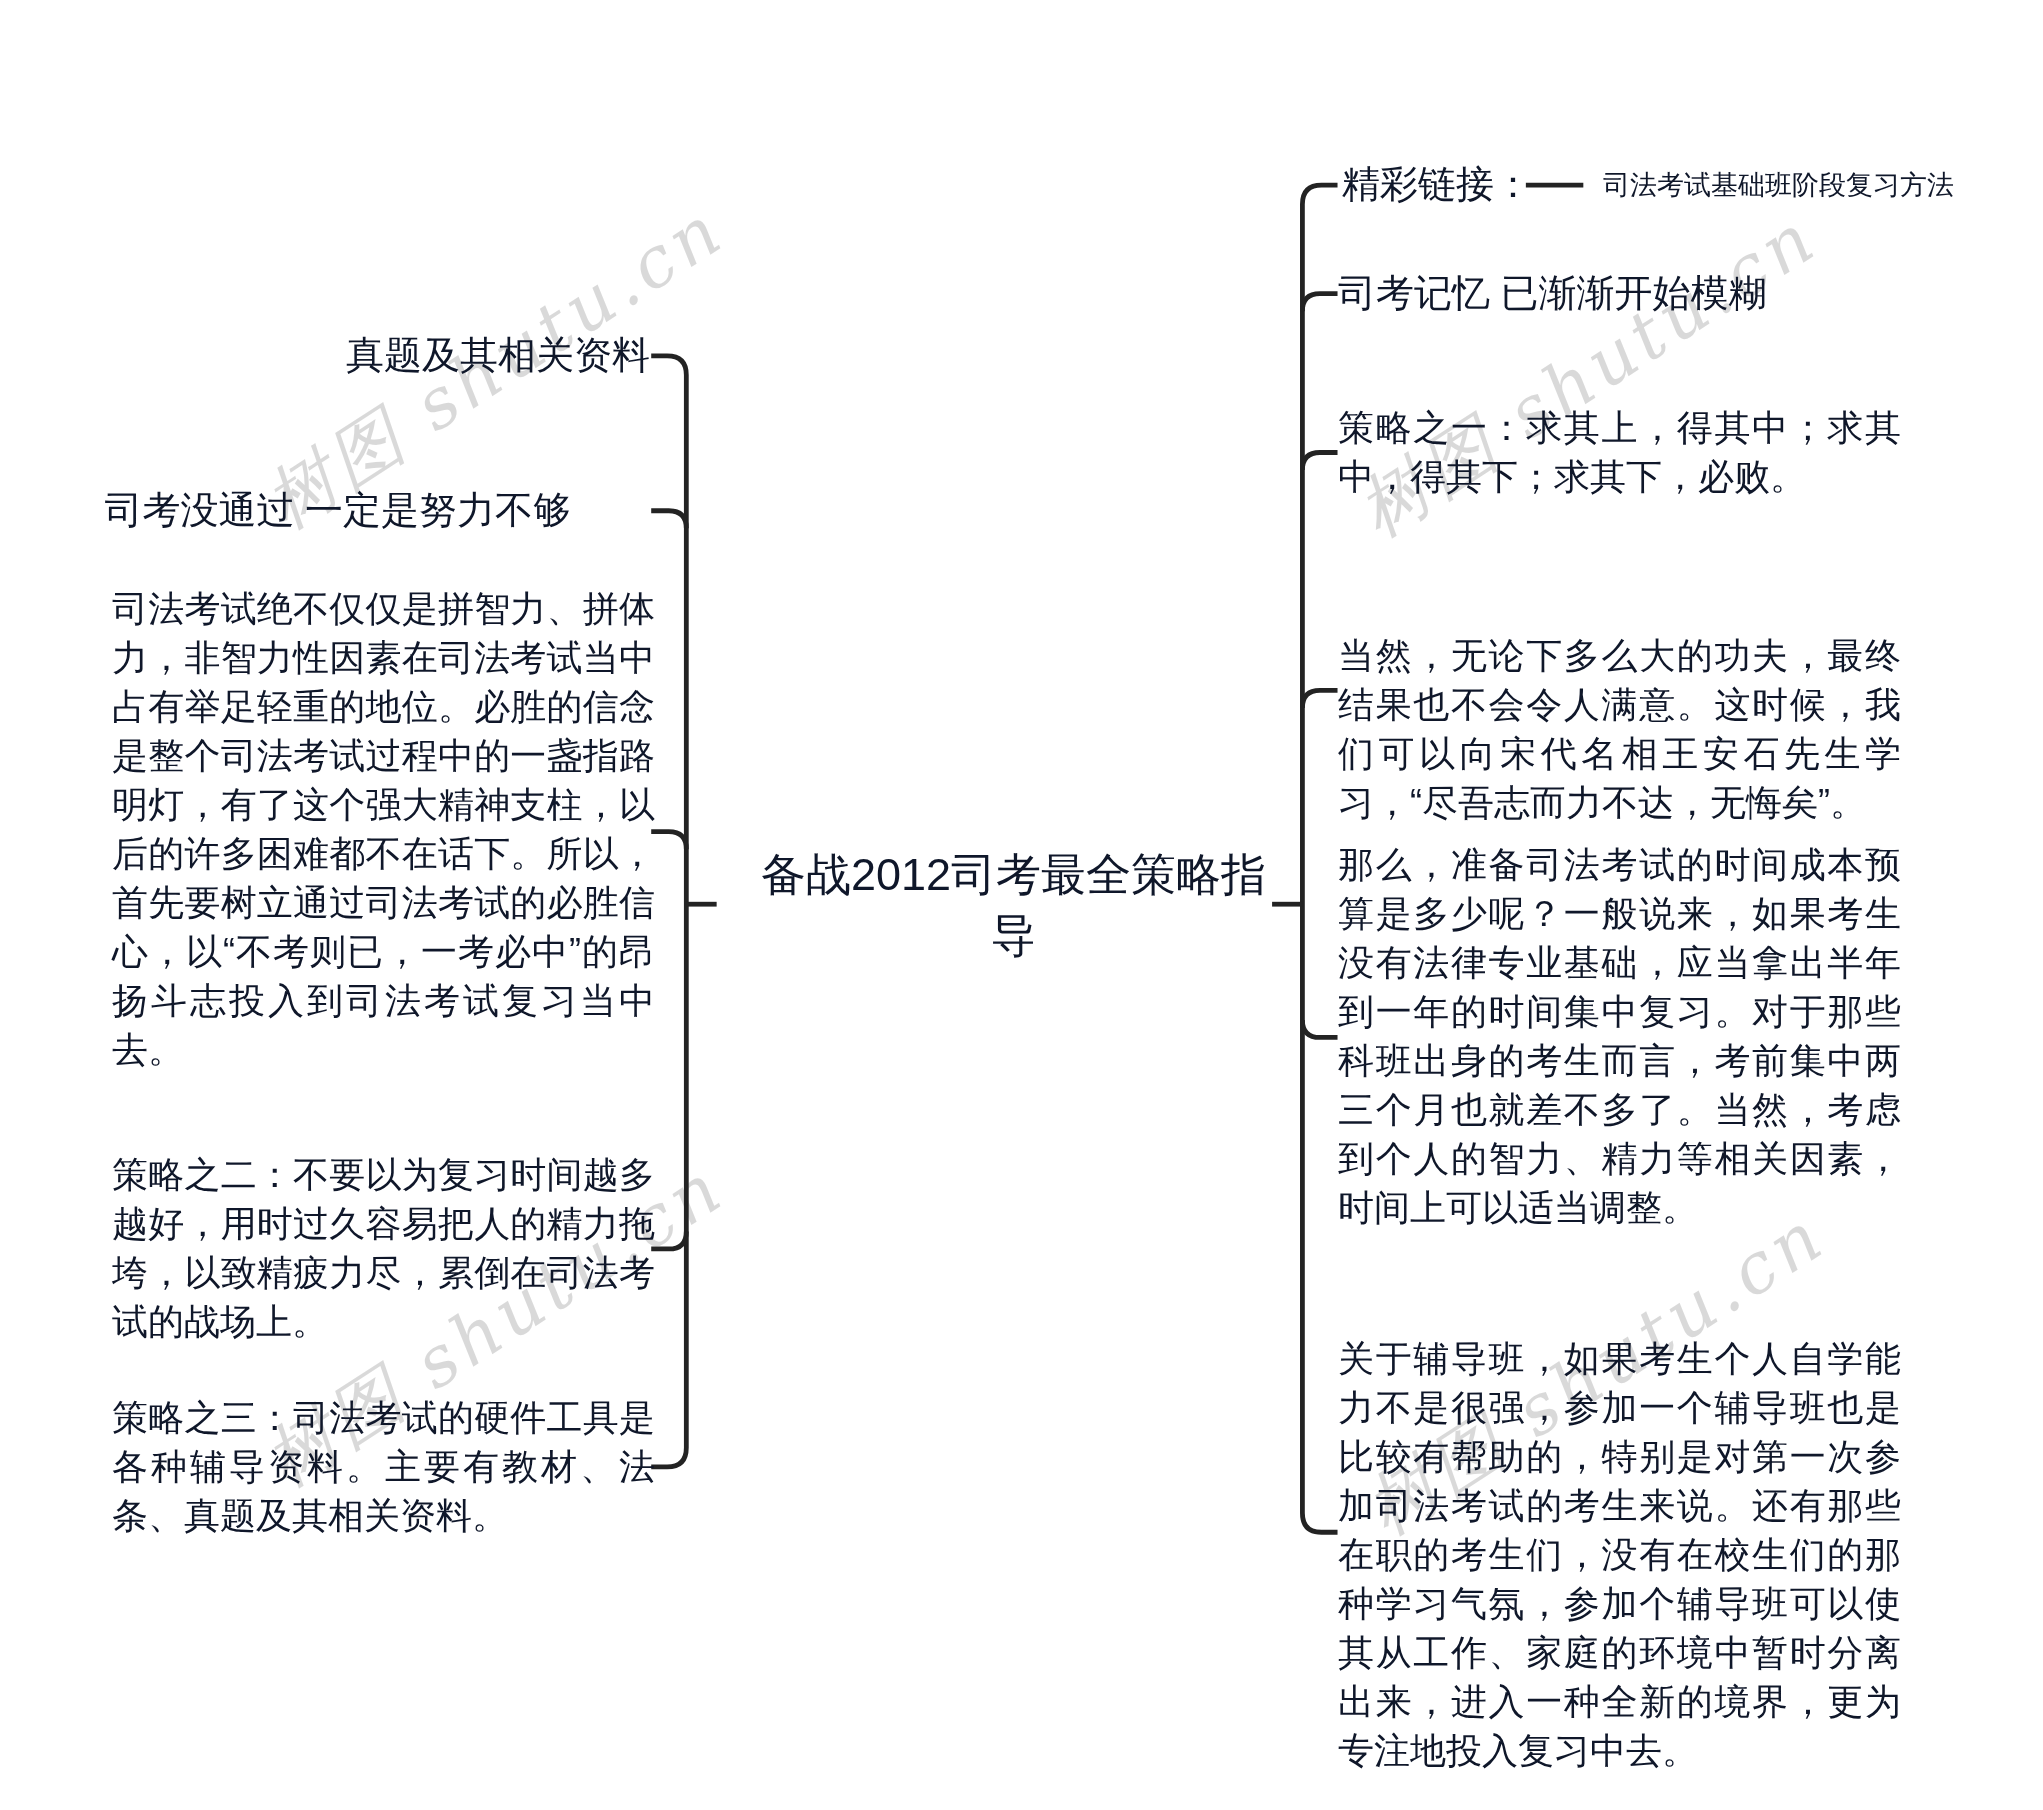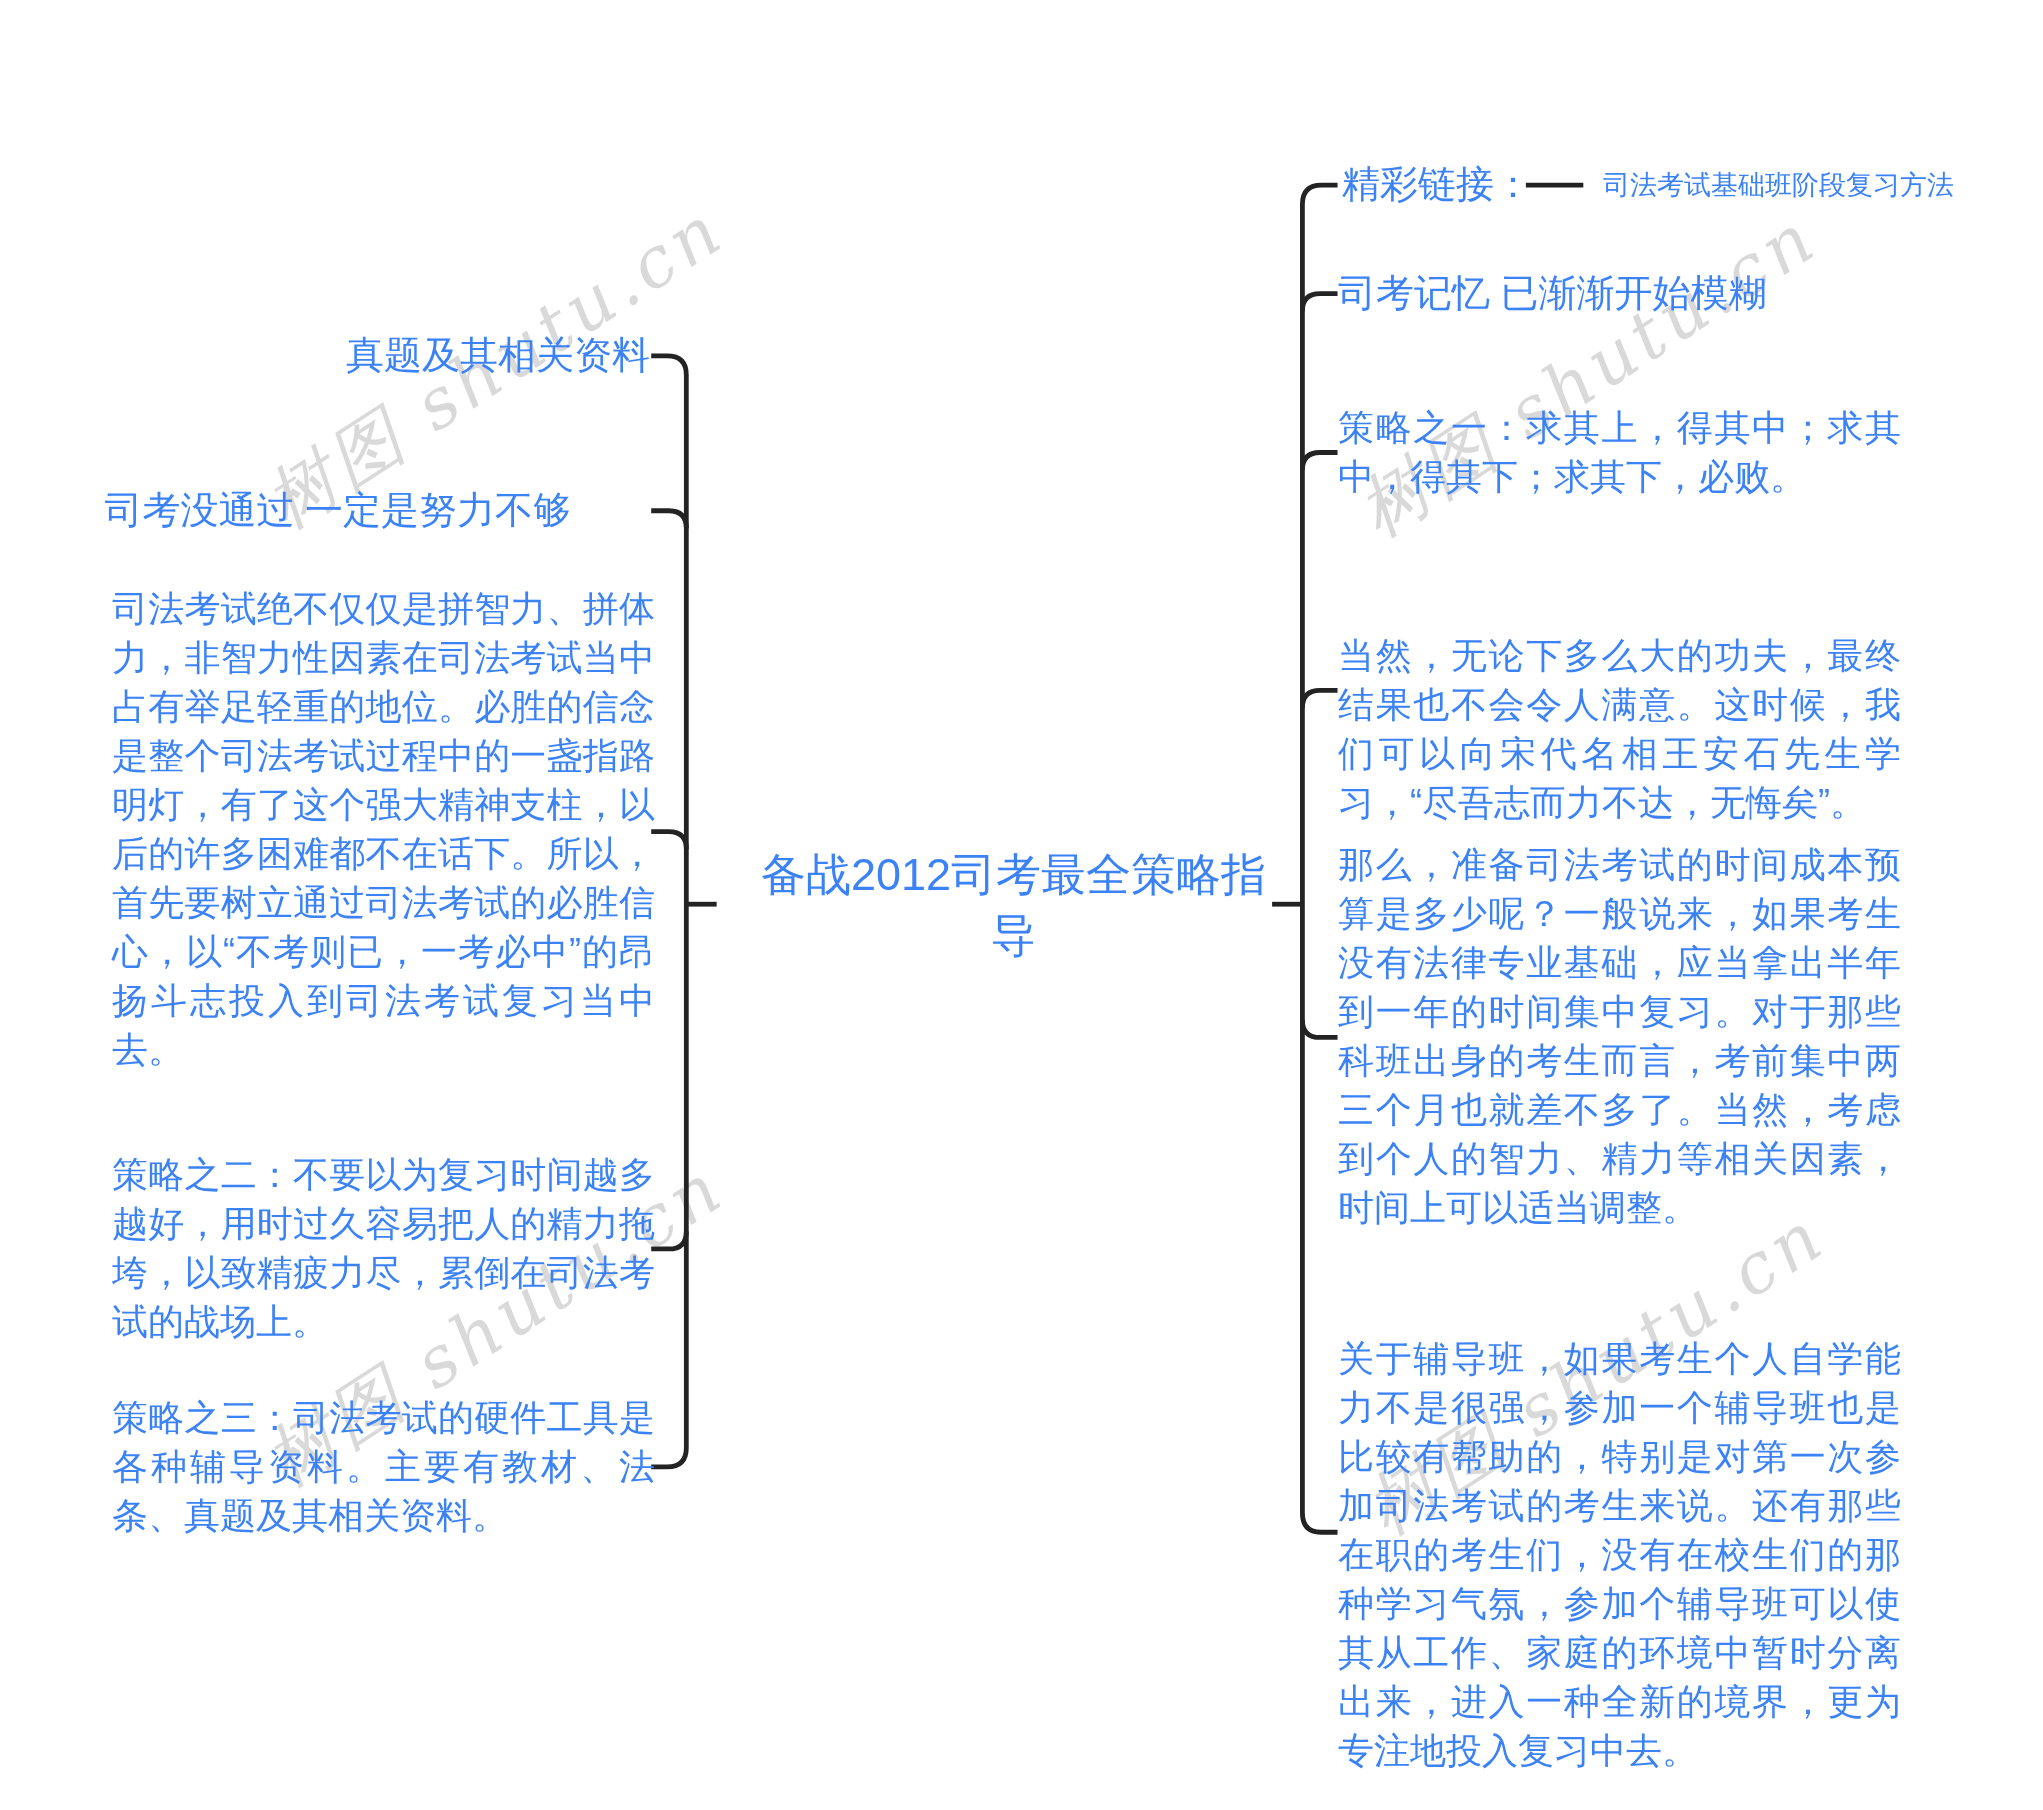--- a/index.html
+++ b/index.html
@@ -23,21 +23,21 @@
     width: 2043px;
     height: 1810px;
   }
   .connectors path, .connectors line {
     stroke: #232323;
     stroke-width: 6;
     fill: none;
   }
   .node {
     position: absolute;
-    color: #3b82f6;
+    color: #0f172a;
   }
   .single {
     white-space: nowrap;
     font-size: 38px;
     line-height: 49px;
   }
   .para {
     font-size: 36px;
     line-height: 49px;
     text-align: justify;

